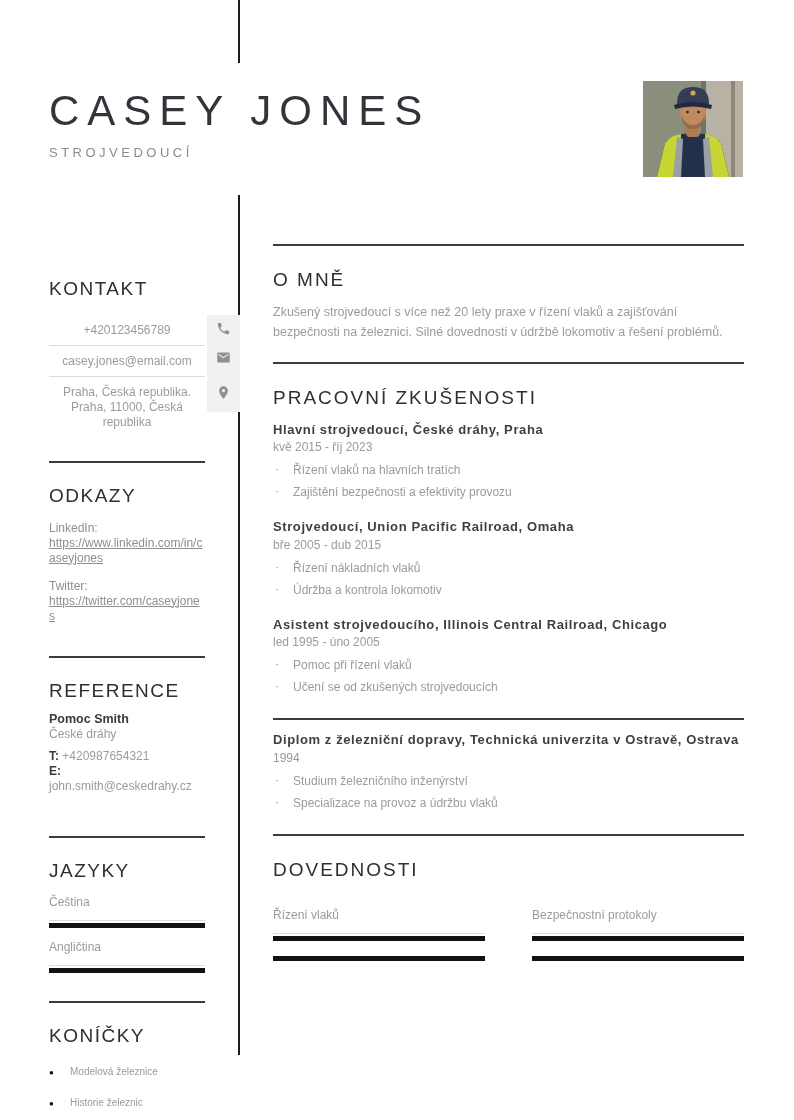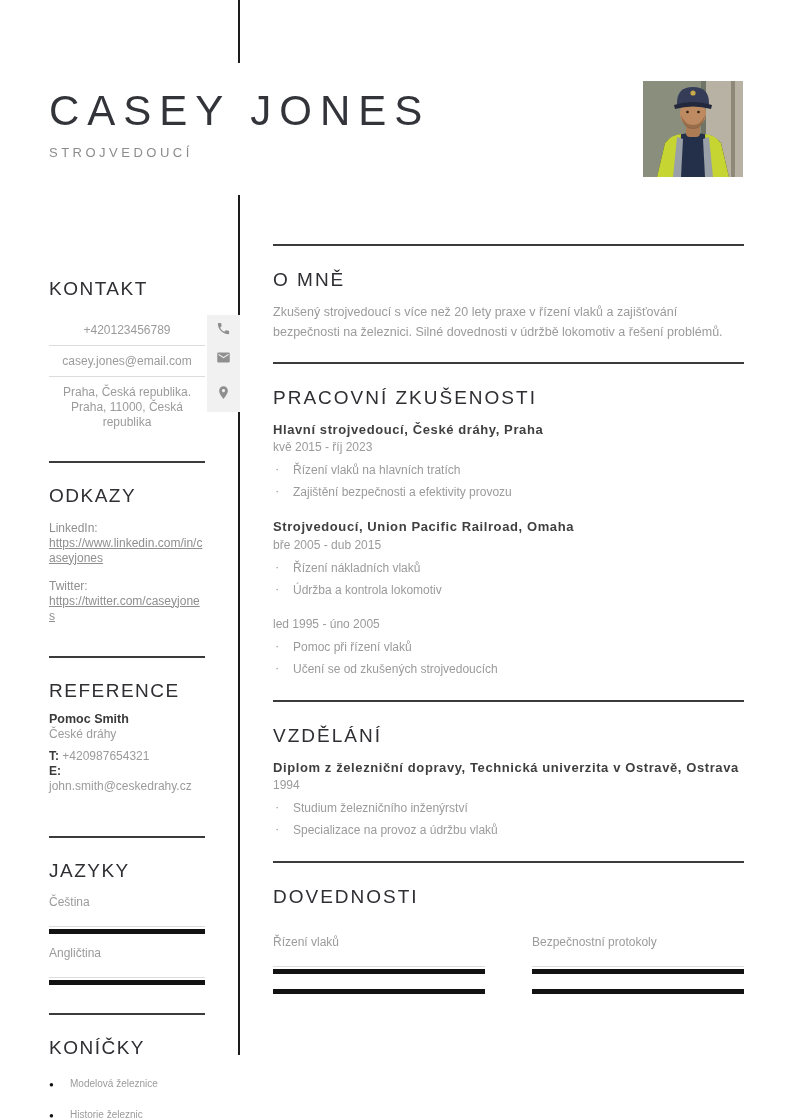--- a/index.html
+++ b/index.html
@@ -40,21 +40,21 @@
   .link-label { font-size:12px; color:#8f8f8f; line-height:15px; }
   .link-url { font-size:12px; color:#8f8f8f; line-height:15px; text-decoration:underline; word-break:break-all; display:block; cursor:pointer; }
 
   .ref-name { margin-top:10px; font-size:12.5px; font-weight:700; color:#3a3a3a; line-height:15px; }
   .ref-company { font-size:12px; color:#9b9b9b; line-height:15px; }
   .ref-row { font-size:12px; color:#9b9b9b; line-height:15px; }
   .ref-row.first { margin-top:7px; }
   .ref-row b { color:#3a3a3a; font-weight:700; }
 
   .lang-item { margin-top:12px; }
-  .lang-name, .skill-name { font-size:12px; color:#9b9b9b; line-height:15px; padding-bottom:16px; border-bottom:1px solid #ddd; }
+  .lang-name, .skill-name { font-size:12px; color:#9b9b9b; line-height:15px; padding-bottom:10px; border-bottom:1px solid #ddd; }
   .bar { height:5px; background:#121212; margin-top:2px; }
 
   .hobby-list { margin-top:16px; list-style:none; }
   .hobby-item { font-size:10px; color:#9b9b9b; line-height:15px; margin-bottom:16px; position:relative; padding-left:21px; }
   .hobby-item::before { content:"●"; position:absolute; left:0; top:1px; font-size:8px; color:#111; }
 
   .mt22 { margin-top:22px; } .mt24 { margin-top:24px; } .mt28 { margin-top:28px; } .mt32 { margin-top:32px; } .mt42 { margin-top:42px; }
 
   
   .main { position:absolute; left:273px; top:244px; width:471px; }
@@ -232,31 +232,31 @@
       <div class="job">
         <div class="job-title">Strojvedoucí, Union Pacific Railroad, Omaha</div>
         <div class="job-dates">bře 2005 - dub 2015</div>
         <ul class="blist">
           <li>Řízení nákladních vlaků</li>
           <li>Údržba a kontrola lokomotiv</li>
         </ul>
       </div>
 
       <div class="job">
+        <div class="job-title">Asistent strojvedoucího, Illinois Central Railroad, Chicago</div>
         <div class="job-dates">led 1995 - úno 2005</div>
         <ul class="blist">
           <li>Pomoc při řízení vlaků</li>
           <li>Učení se od zkušených strojvedoucích</li>
         </ul>
       </div>
     </section>
 
     <hr class="m-rule rule-gap2">
     <section>
-      <h2 class="m-h2">VZDĚLÁNÍ</h2>
       <div class="job">
         <div class="job-title">Diplom z železniční dopravy, Technická univerzita v Ostravě, Ostrava</div>
         <div class="job-dates">1994</div>
         <ul class="blist">
           <li>Studium železničního inženýrství</li>
           <li>Specializace na provoz a údržbu vlaků</li>
         </ul>
       </div>
     </section>
 

